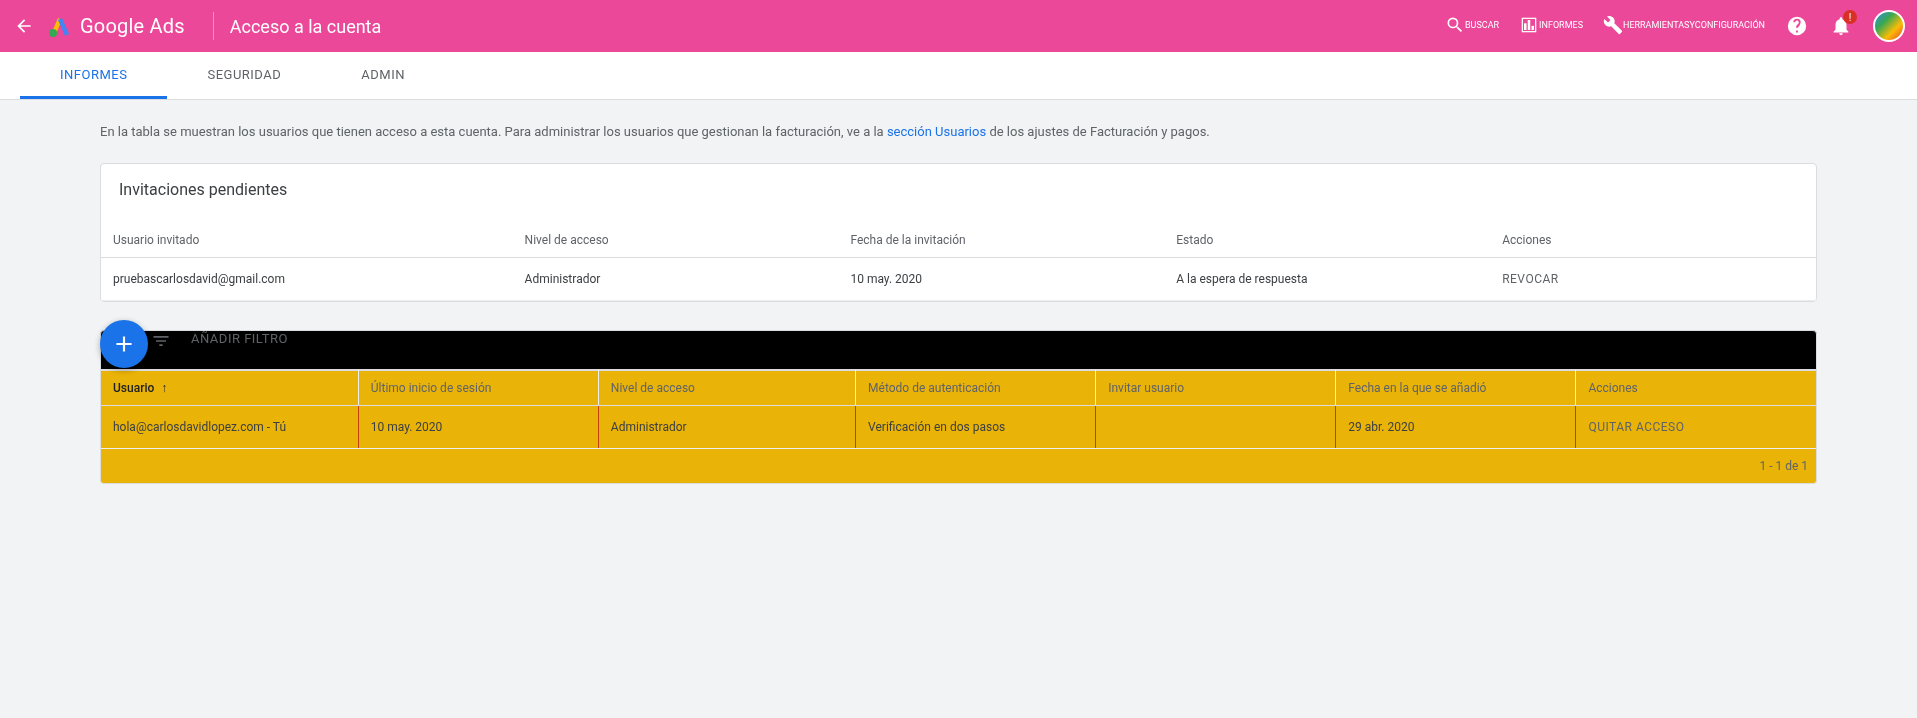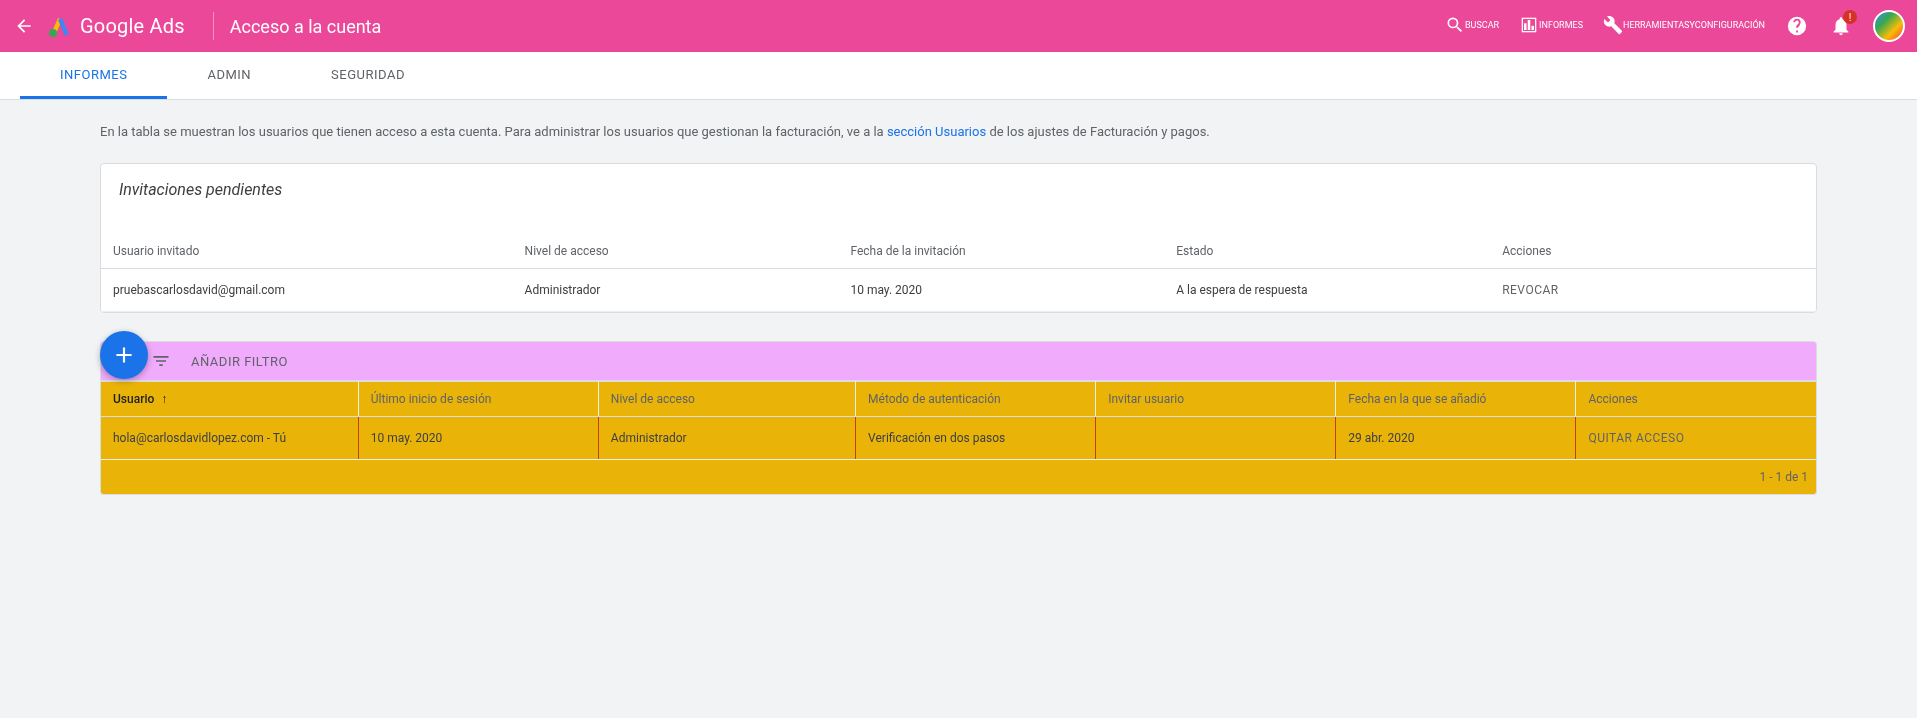--- a/index.html
+++ b/index.html
@@ -124,23 +124,22 @@
   .card {
     background:#fff;
     border:1px solid #dadce0;
     border-radius:4px;
   }
   .card-pad { padding:16px 16px 0 16px; }
   .card-title {
     font-size:16px;
     color:#3c4043;
     font-weight:400;
-    margin-bottom:35px;
+    margin-bottom:24px;
     padding-left:2px;
-    font-style:italic;
   }
 
   table { width:100%; border-collapse:collapse; }
   th {
     text-align:left;
     font-weight:400;
     font-size:12px;
     color:#5f6368;
     padding:10px 12px;
     border-bottom:1px solid #dadce0;
@@ -170,25 +169,25 @@
     border-radius:50%;
     background:#1a73e8;
     color:#fff;
     display:flex; align-items:center; justify-content:center;
     font-size:28px;
     box-shadow:0 2px 6px rgba(0,0,0,.3);
     cursor:pointer;
     z-index:2;
   }
   .filter-bar {
-    background:#f0abfc;
+    background:#000000;
     border:1px solid #dadce0;
     border-radius:4px 4px 0 0;
     display:flex;
-    align-items:center;
+    align-items:flex-start;
     height:40px;
     padding-left:50px;
     gap:20px;
   }
   .filter-icon { width:20px;height:20px; color:#5f6368;}
   .filter-text {
     color:#5f6368;
     letter-spacing:.5px;
     font-size:13px;
     cursor:pointer;
@@ -267,22 +266,22 @@
           <path d="M12 22a2 2 0 002-2h-4a2 2 0 002 2zm6-6V11c0-3.07-1.63-5.64-4.5-6.32V4a1.5 1.5 0 00-3 0v.68C7.64 5.36 6 7.92 6 11v5l-2 2v1h16v-1l-2-2z"></path>
         </svg>
       <div class="notif-badge">!</div>
     </div>
     <div class="avatar"></div>
   </div>
 </div>
 
 <div class="tabs">
   <div class="tab active">INFORMES</div>
+  <div class="tab">SEGURIDAD</div>
   <div class="tab">ADMIN</div>
-  <div class="tab">SEGURIDAD</div>
 </div>
 
 <div class="content">
 
   <div class="intro-text">
     <span>En la tabla se muestran los usuarios que tienen acceso a esta cuenta. Para administrar los usuarios que gestionan la facturación, ve a la </span><a href="#">sección Usuarios</a><span> de los ajustes de Facturación y pagos.</span>
   </div>
 
   <div class="card">
     <div class="card-pad">

